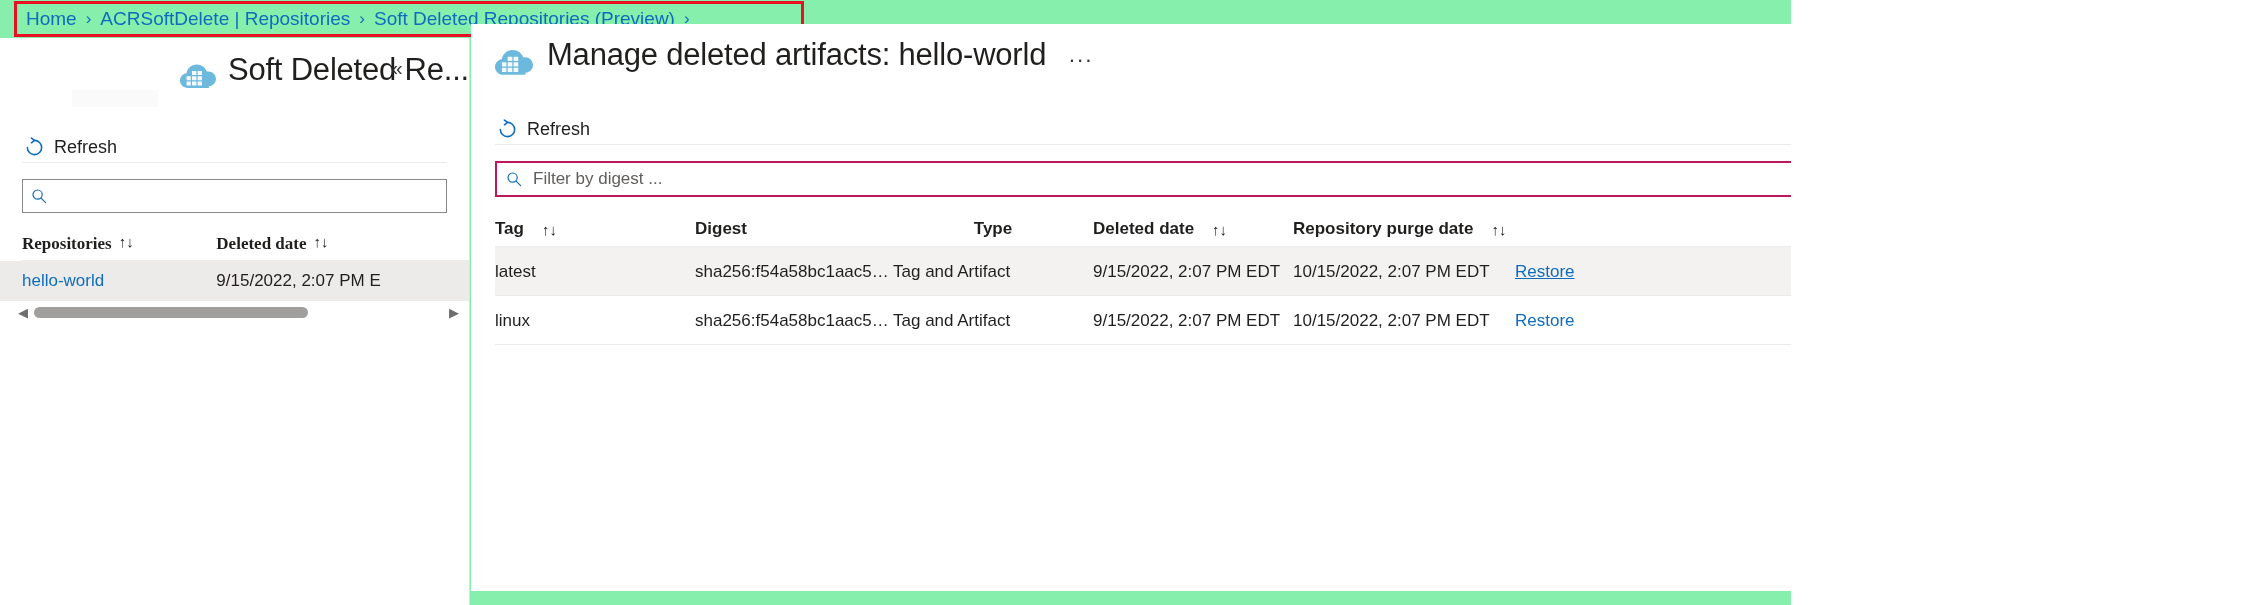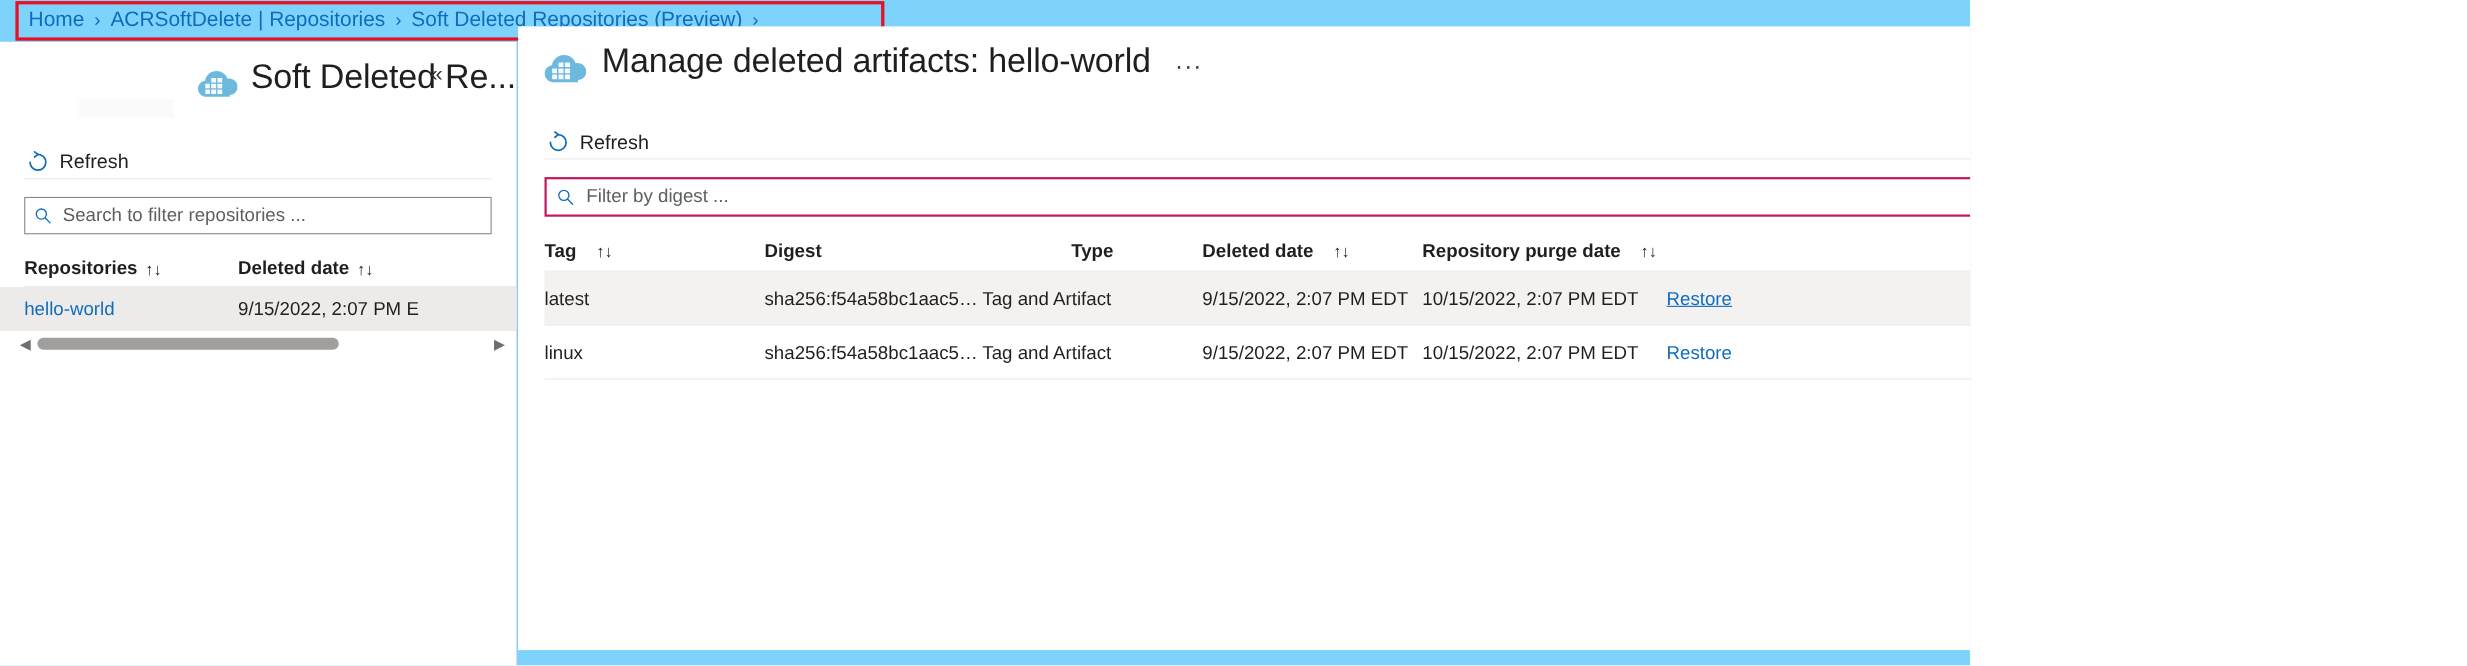--- a/index.html
+++ b/index.html
@@ -7,21 +7,21 @@
   html, body {
     margin: 0; padding: 0;
     background: #ffffff;
     font-family: "Liberation Sans", "DejaVu Sans", sans-serif;
     color: #1b1a19;
   }
   #page {
     position: relative;
     width: 1791px;
     height: 605px;
-    background: #7dd3fc;
+    background: #86efac;
     overflow: hidden;
   }
 
   
   .breadcrumb-wrap {
     position: absolute;
     left: 0; top: 0;
     width: 2243px; height: 38px;
     display: flex; align-items: center;
     padding-left: 26px;
@@ -143,22 +143,23 @@
     display: flex;
     padding: 0 0 0 22px;
     height: 34px;
     align-items: center;
     position: relative;
   }
   .sb-th {
     font-size: 17px;
     font-weight: bold;
     color: #201f1e;
-    display: flex; align-items: flex-end; gap: 7px;
-    cursor: pointer;
+    display: flex; align-items: flex-start; gap: 7px;
+    cursor: pointer;
+    font-family: Liberation Serif, serif;
   }
   .sb-th.c1 { width: 200px; }
   .sb-th.c2 { width: 260px; }
   .sortico { font-size: 15px; font-weight: normal; color: #201f1e; }
   .sb-hline {
     position: absolute; left: 22px; right: 0; bottom: 0;
     height: 1px; background: #edebe9;
   }
   .sb-row {
     display: flex;
@@ -371,21 +372,20 @@
       </div>
     </div>
 
     <div class="sb-divider"></div>
 
     <div class="sb-search">
       <svg class="search-ico" viewBox="0 0 16 16">
         <circle cx="6.6" cy="6.6" r="4.6" fill="none" stroke="#0f6cbd" stroke-width="1.2"></circle>
         <line x1="10.1" y1="10.1" x2="14.6" y2="14.6" stroke="#0f6cbd" stroke-width="1.2" stroke-linecap="round"></line>
       </svg>
-      <input type="text" placeholder="Search to filter repositories ..." style="">
     </div>
 
     <div class="sb-table">
       <div class="sb-thead">
         <div class="sb-th c1">
           <span>Repositories</span>
           <span class="sortico">↑↓</span>
         </div>
         <div class="sb-th c2">
           <span>Deleted date</span>

